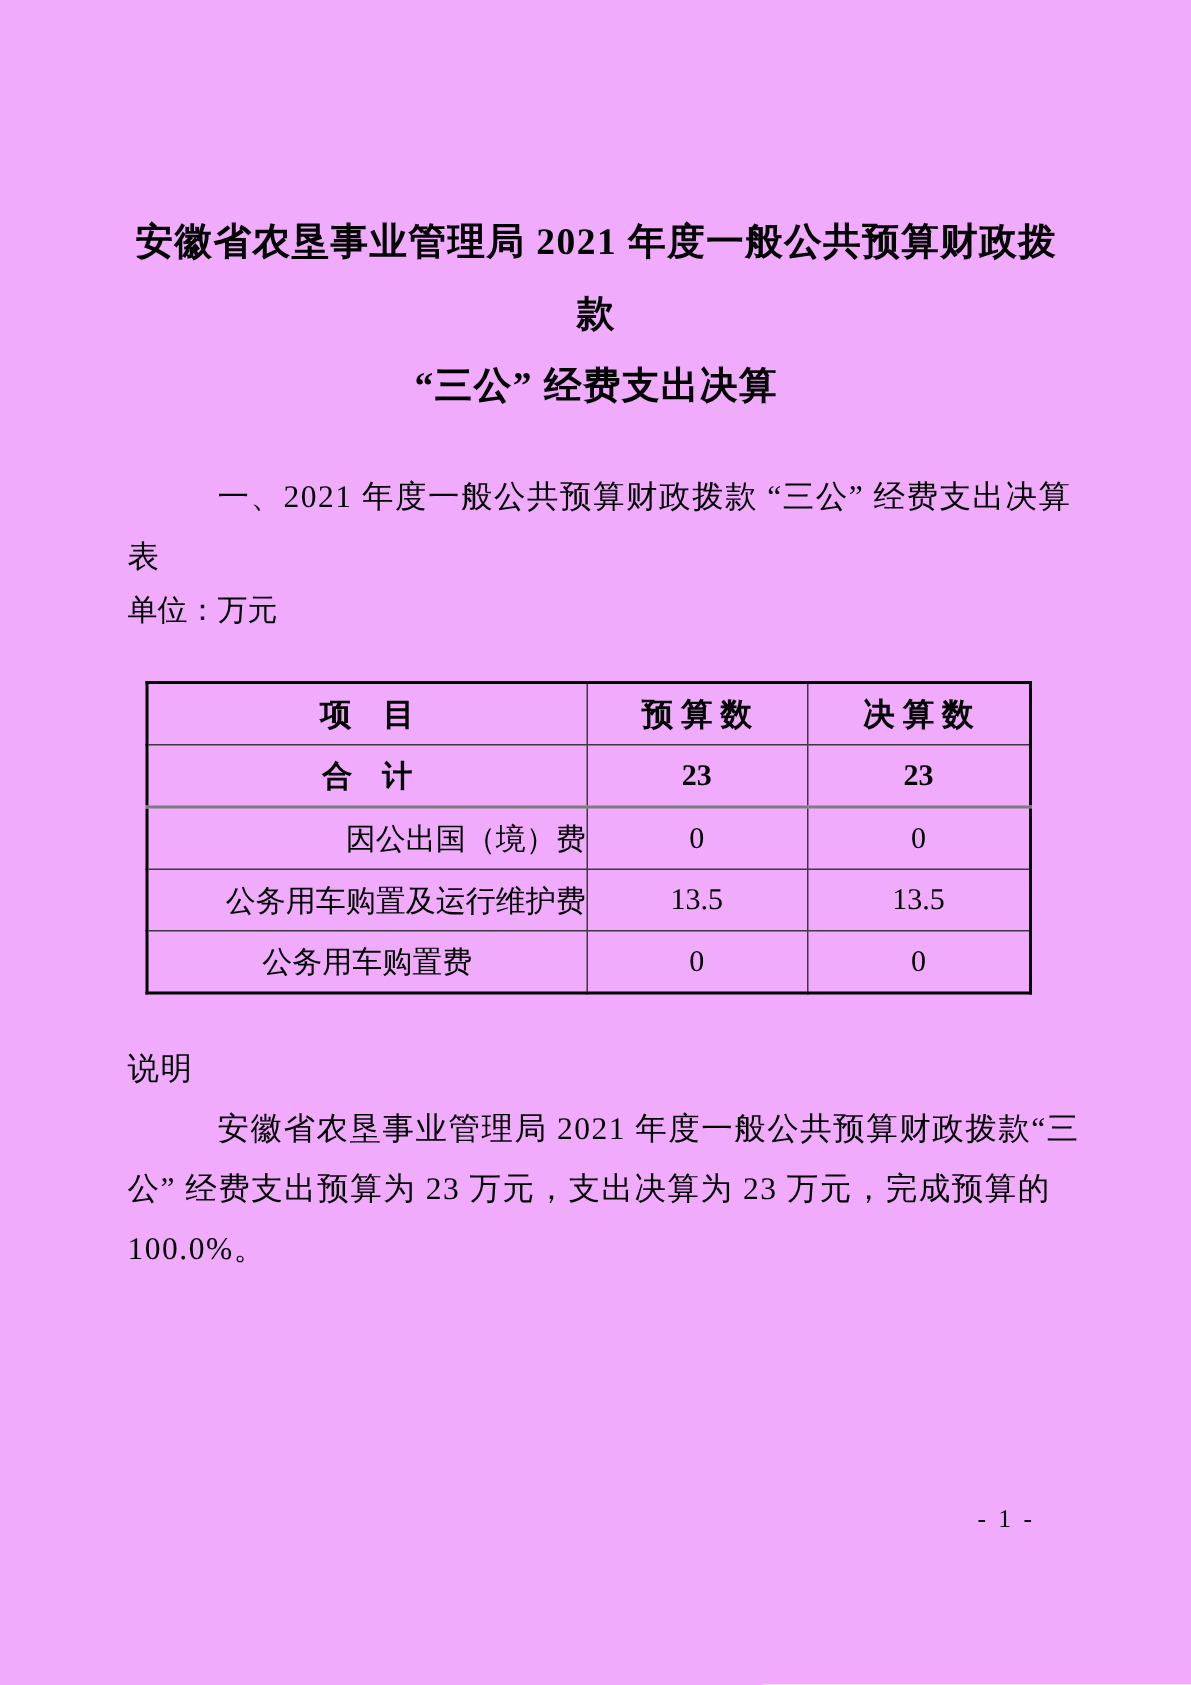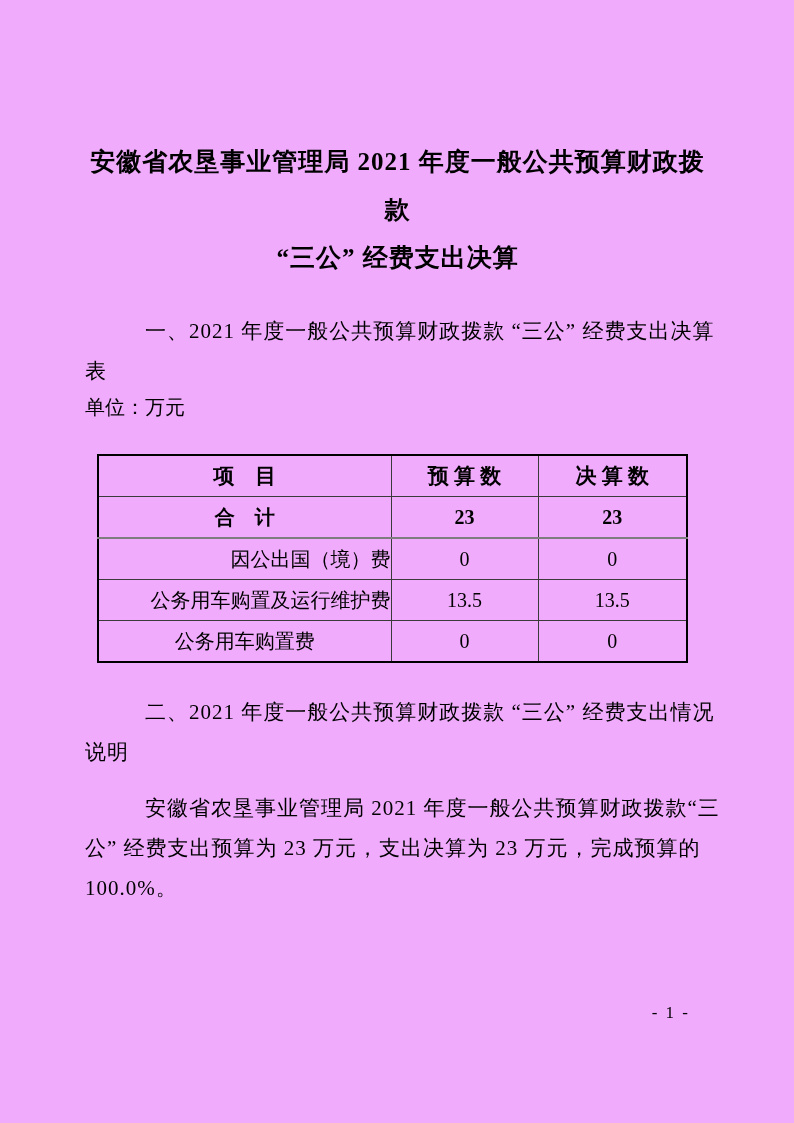--- a/index.html
+++ b/index.html
@@ -46,21 +46,21 @@
     white-space: nowrap;
   }
   table.budget tr.hdr td { font-weight: bold; text-align: center; font-size: 21px; }
   table.budget tr.total td { font-weight: bold; border-bottom: 2px solid #7d7d7d; }
   td.lbl { text-align: right; padding-left: 8px; }
   td.lbl.center { text-align: center; padding-left: 0; }
   td.lbl.sub { padding-left: 26px; }
   td.num { text-align: center; font-family: "Liberation Serif", "DejaVu Serif", serif; }
   .sec2 { margin-top: 29px; }
   .sub1 { margin-top: -10px; font-weight: bold; }
-  .para  { margin-top: 16px; }
+  .para  { margin-top: 0; }
   .page-num {
     position: absolute;
     top: 1002px; right: 104px;
     font-size: 17px;
     letter-spacing: 2px;
     line-height: 22px;
   }
 </style>
 </head>
 <body>
@@ -108,21 +108,20 @@
       </tr>
       <tr>
         <td class="lbl center">公务用车购置费</td>
         <td class="num">0</td>
         <td class="num">0</td>
       </tr>
     </tbody>
   </table>
 
   <div class="sec2">
-    <div class="ln ind">二、2021 年度一般公共预算财政拨款 “三公” 经费支出情况</div>
     <div class="ln">说明</div>
   </div>
 
 
   <div class="para">
     <div class="ln ind">安徽省农垦事业管理局 2021 年度一般公共预算财政拨款“三</div>
     <div class="ln">公” 经费支出预算为 23 万元，支出决算为 23 万元，完成预算的</div>
     <div class="ln">100.0%。</div>
   </div>
 

